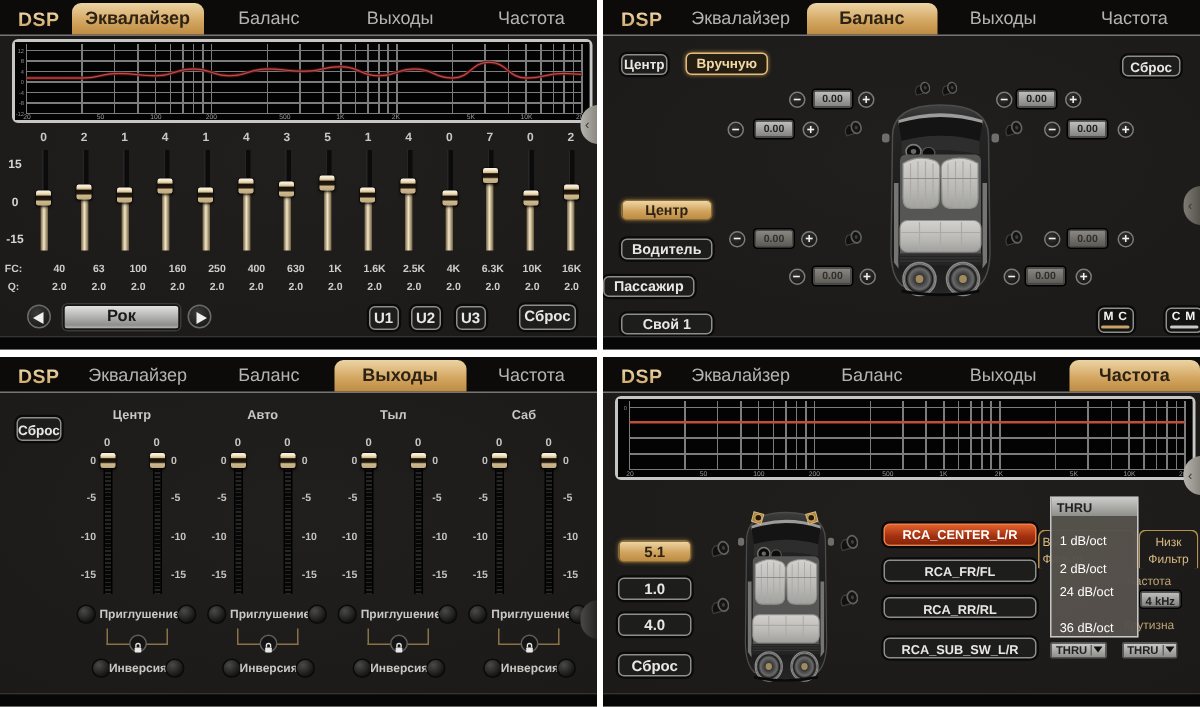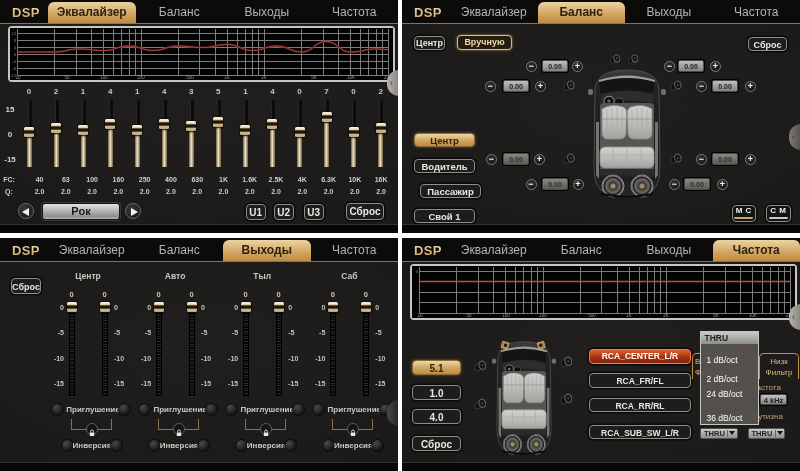--- a/index.html
+++ b/index.html
@@ -332,27 +332,27 @@
     </div>
     <div class="pmc" style="left:267.0px;top:178.5px">
       <span>−</span>
     </div>
     <div class="gbox dim" style="left:282px;top:178px;width:26px;height:12px;font-size:7px;line-height:12px">0.00</div>
     <div class="pmc" style="left:315.0px;top:178.5px">
       <span>+</span>
     </div>
     <div class="goldbtn" style="left:12px;top:133px;width:61px;height:13.5px;font-size:9.5px;line-height:13.5px">Центр</div>
     <div class="dbtn" style="left:12px;top:158.5px;width:61px;height:14px;font-size:9.5px;line-height:14px">Водитель</div>
-    <div class="dbtn" style="left:18px;top:184px;width:61px;height:14px;font-size:9.5px;line-height:14px">Пассажир</div>
+    <div class="dbtn" style="left:0;top:184px;width:61px;height:14px;font-size:9.5px;line-height:14px">Пассажир</div>
     <div class="dbtn" style="left:12px;top:209px;width:61px;height:14px;font-size:9.5px;line-height:14px">Свой 1</div>
     <div class="mcbox" style="left:329.5px">
       <span>M C</span>
       <i style="background:#c9a36a"></i>
     </div>
-    <div class="mcbox" style="left:364px">
+    <div class="mcbox" style="left:375px">
       <span>C M</span>
       <i style="background:#c8c8c6"></i>
     </div>
     <div style="position:absolute;left:0;top:224px;width:398px;height:1px;background:#343430"></div>
     <div style="position:absolute;left:0;top:225px;width:398px;height:8px;background:#070707"></div>
     <div style="position:absolute;right:-1px;top:124px;width:12px;height:26px;border-radius:13px 0 0 13px;background:linear-gradient(90deg,#7e7a74,#54504a);overflow:hidden">
       <div style="position:absolute;left:3px;top:8px;width:6px;height:10px;color:#3a3a38;font-size:9px;line-height:10px">‹</div>
     </div>
   </div>
 <div class="q" style="left:0;top:238px">

